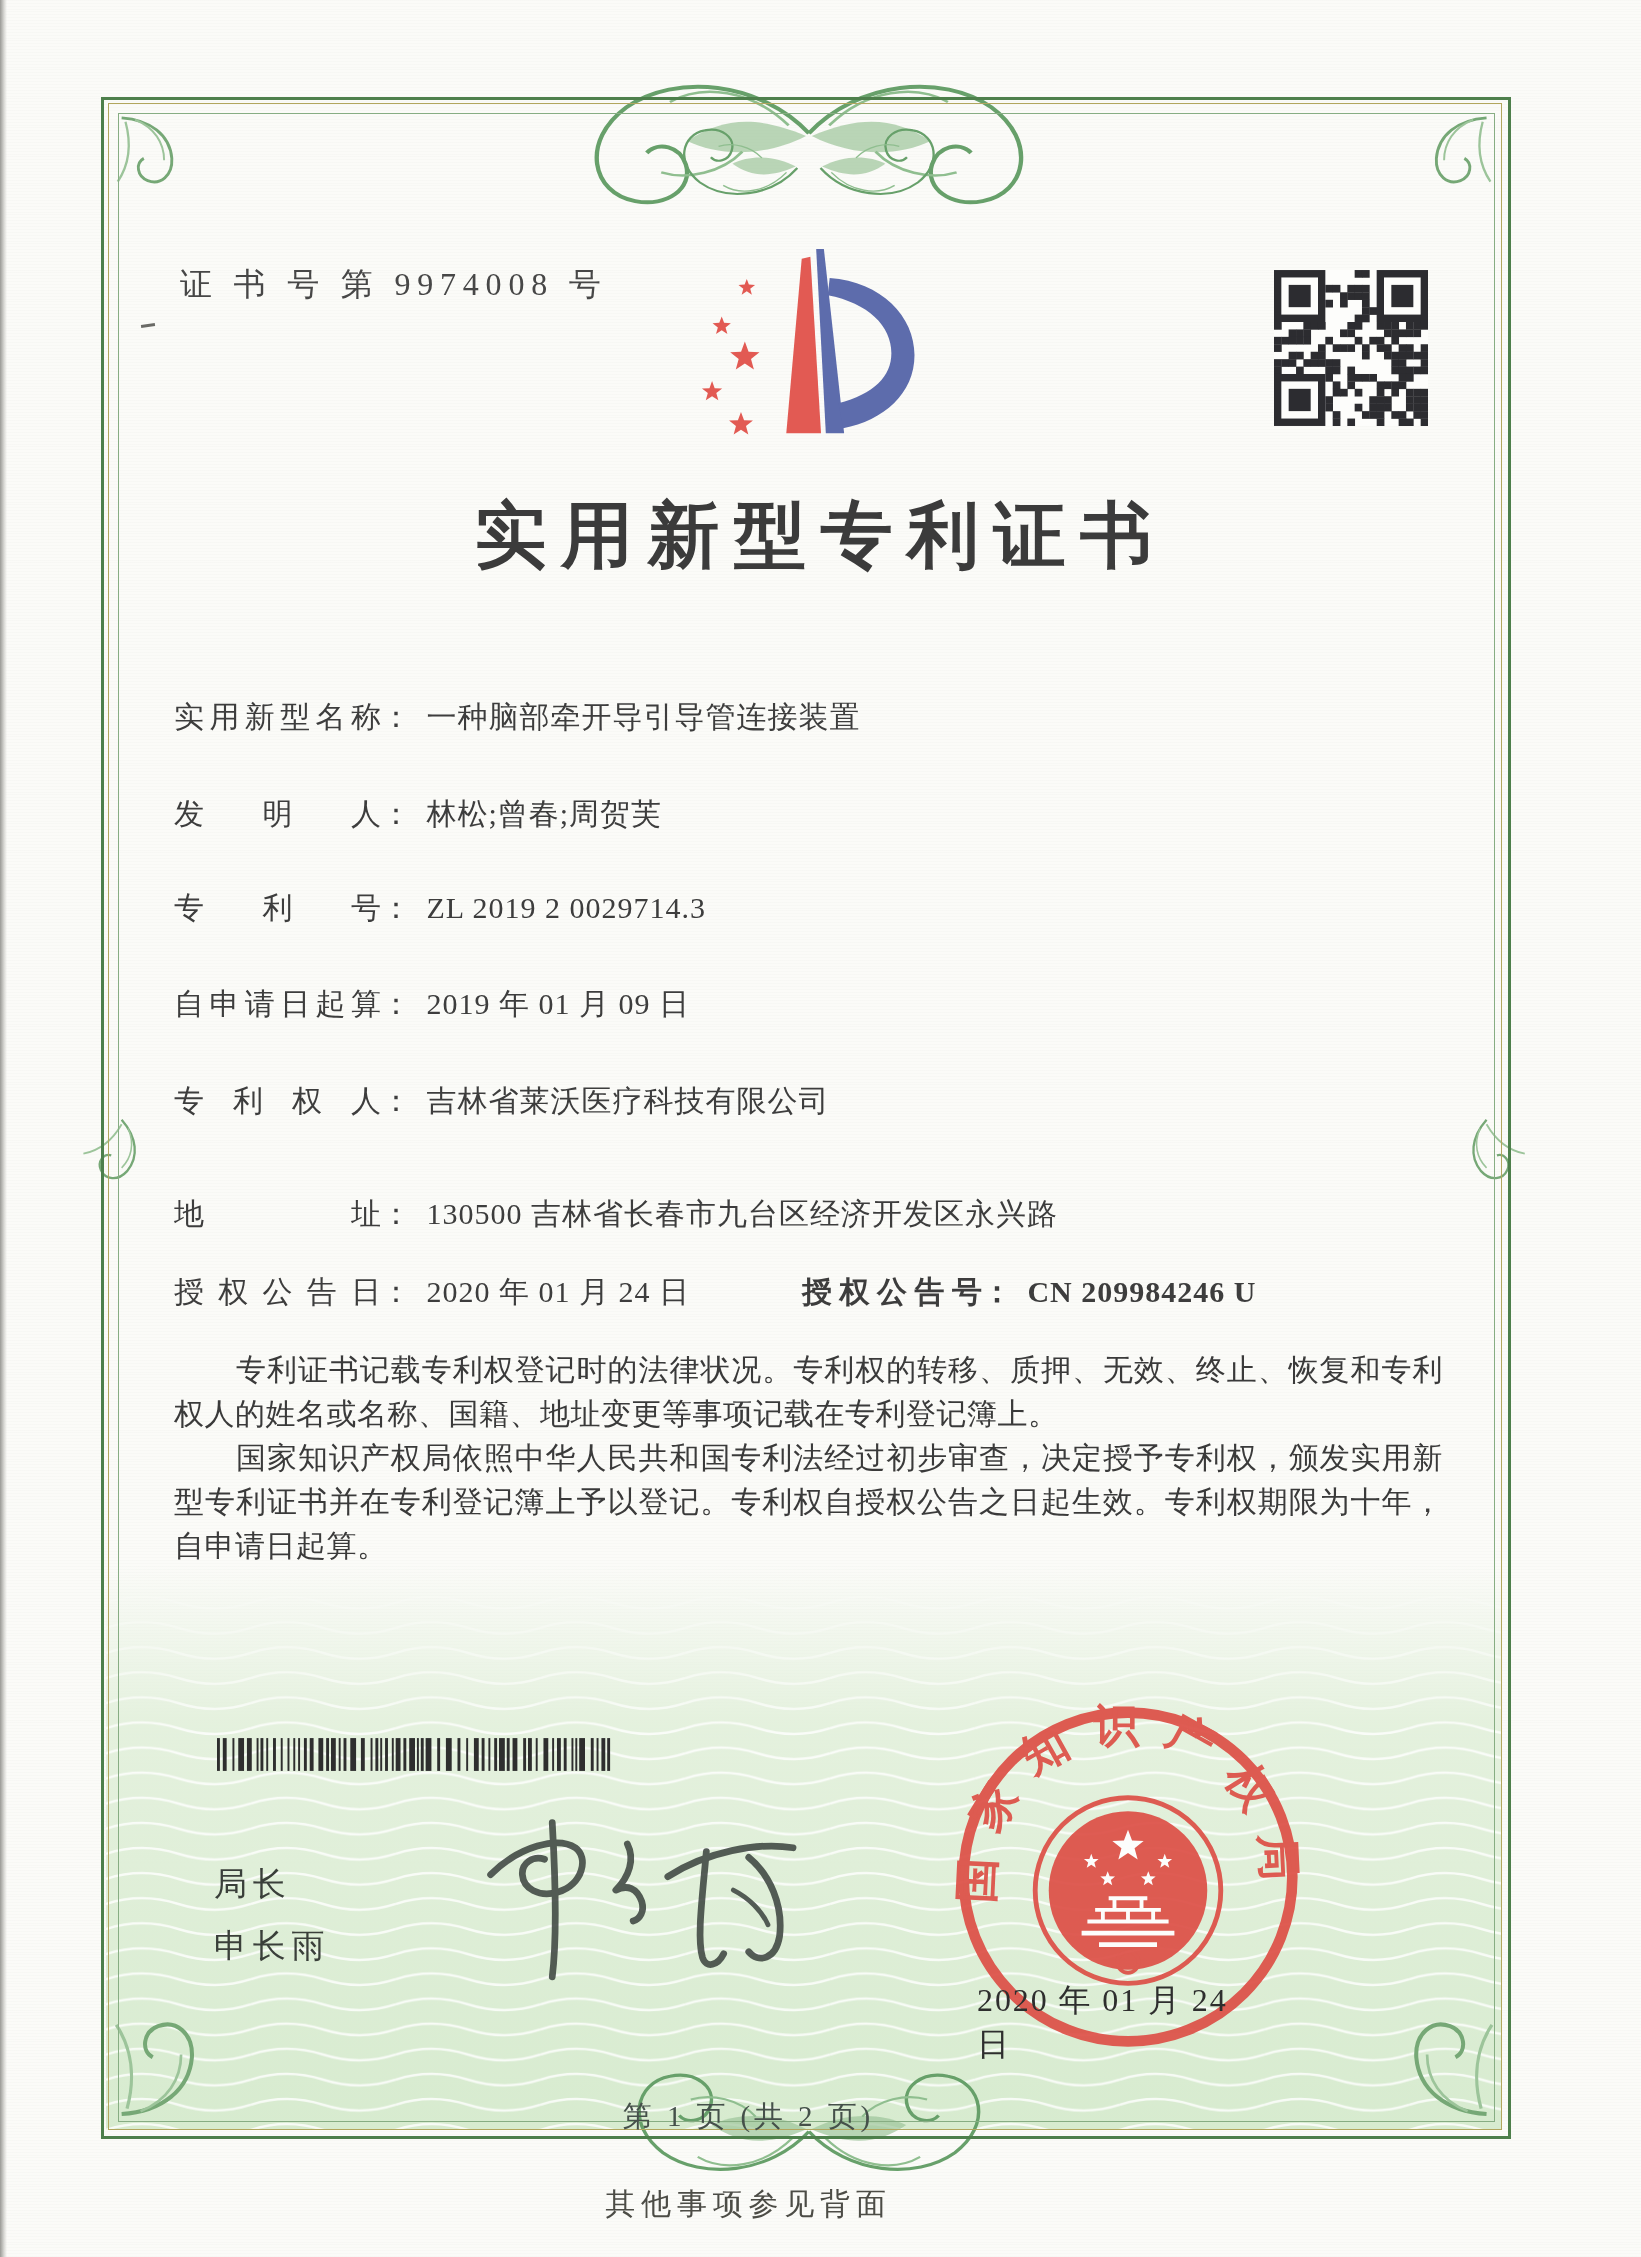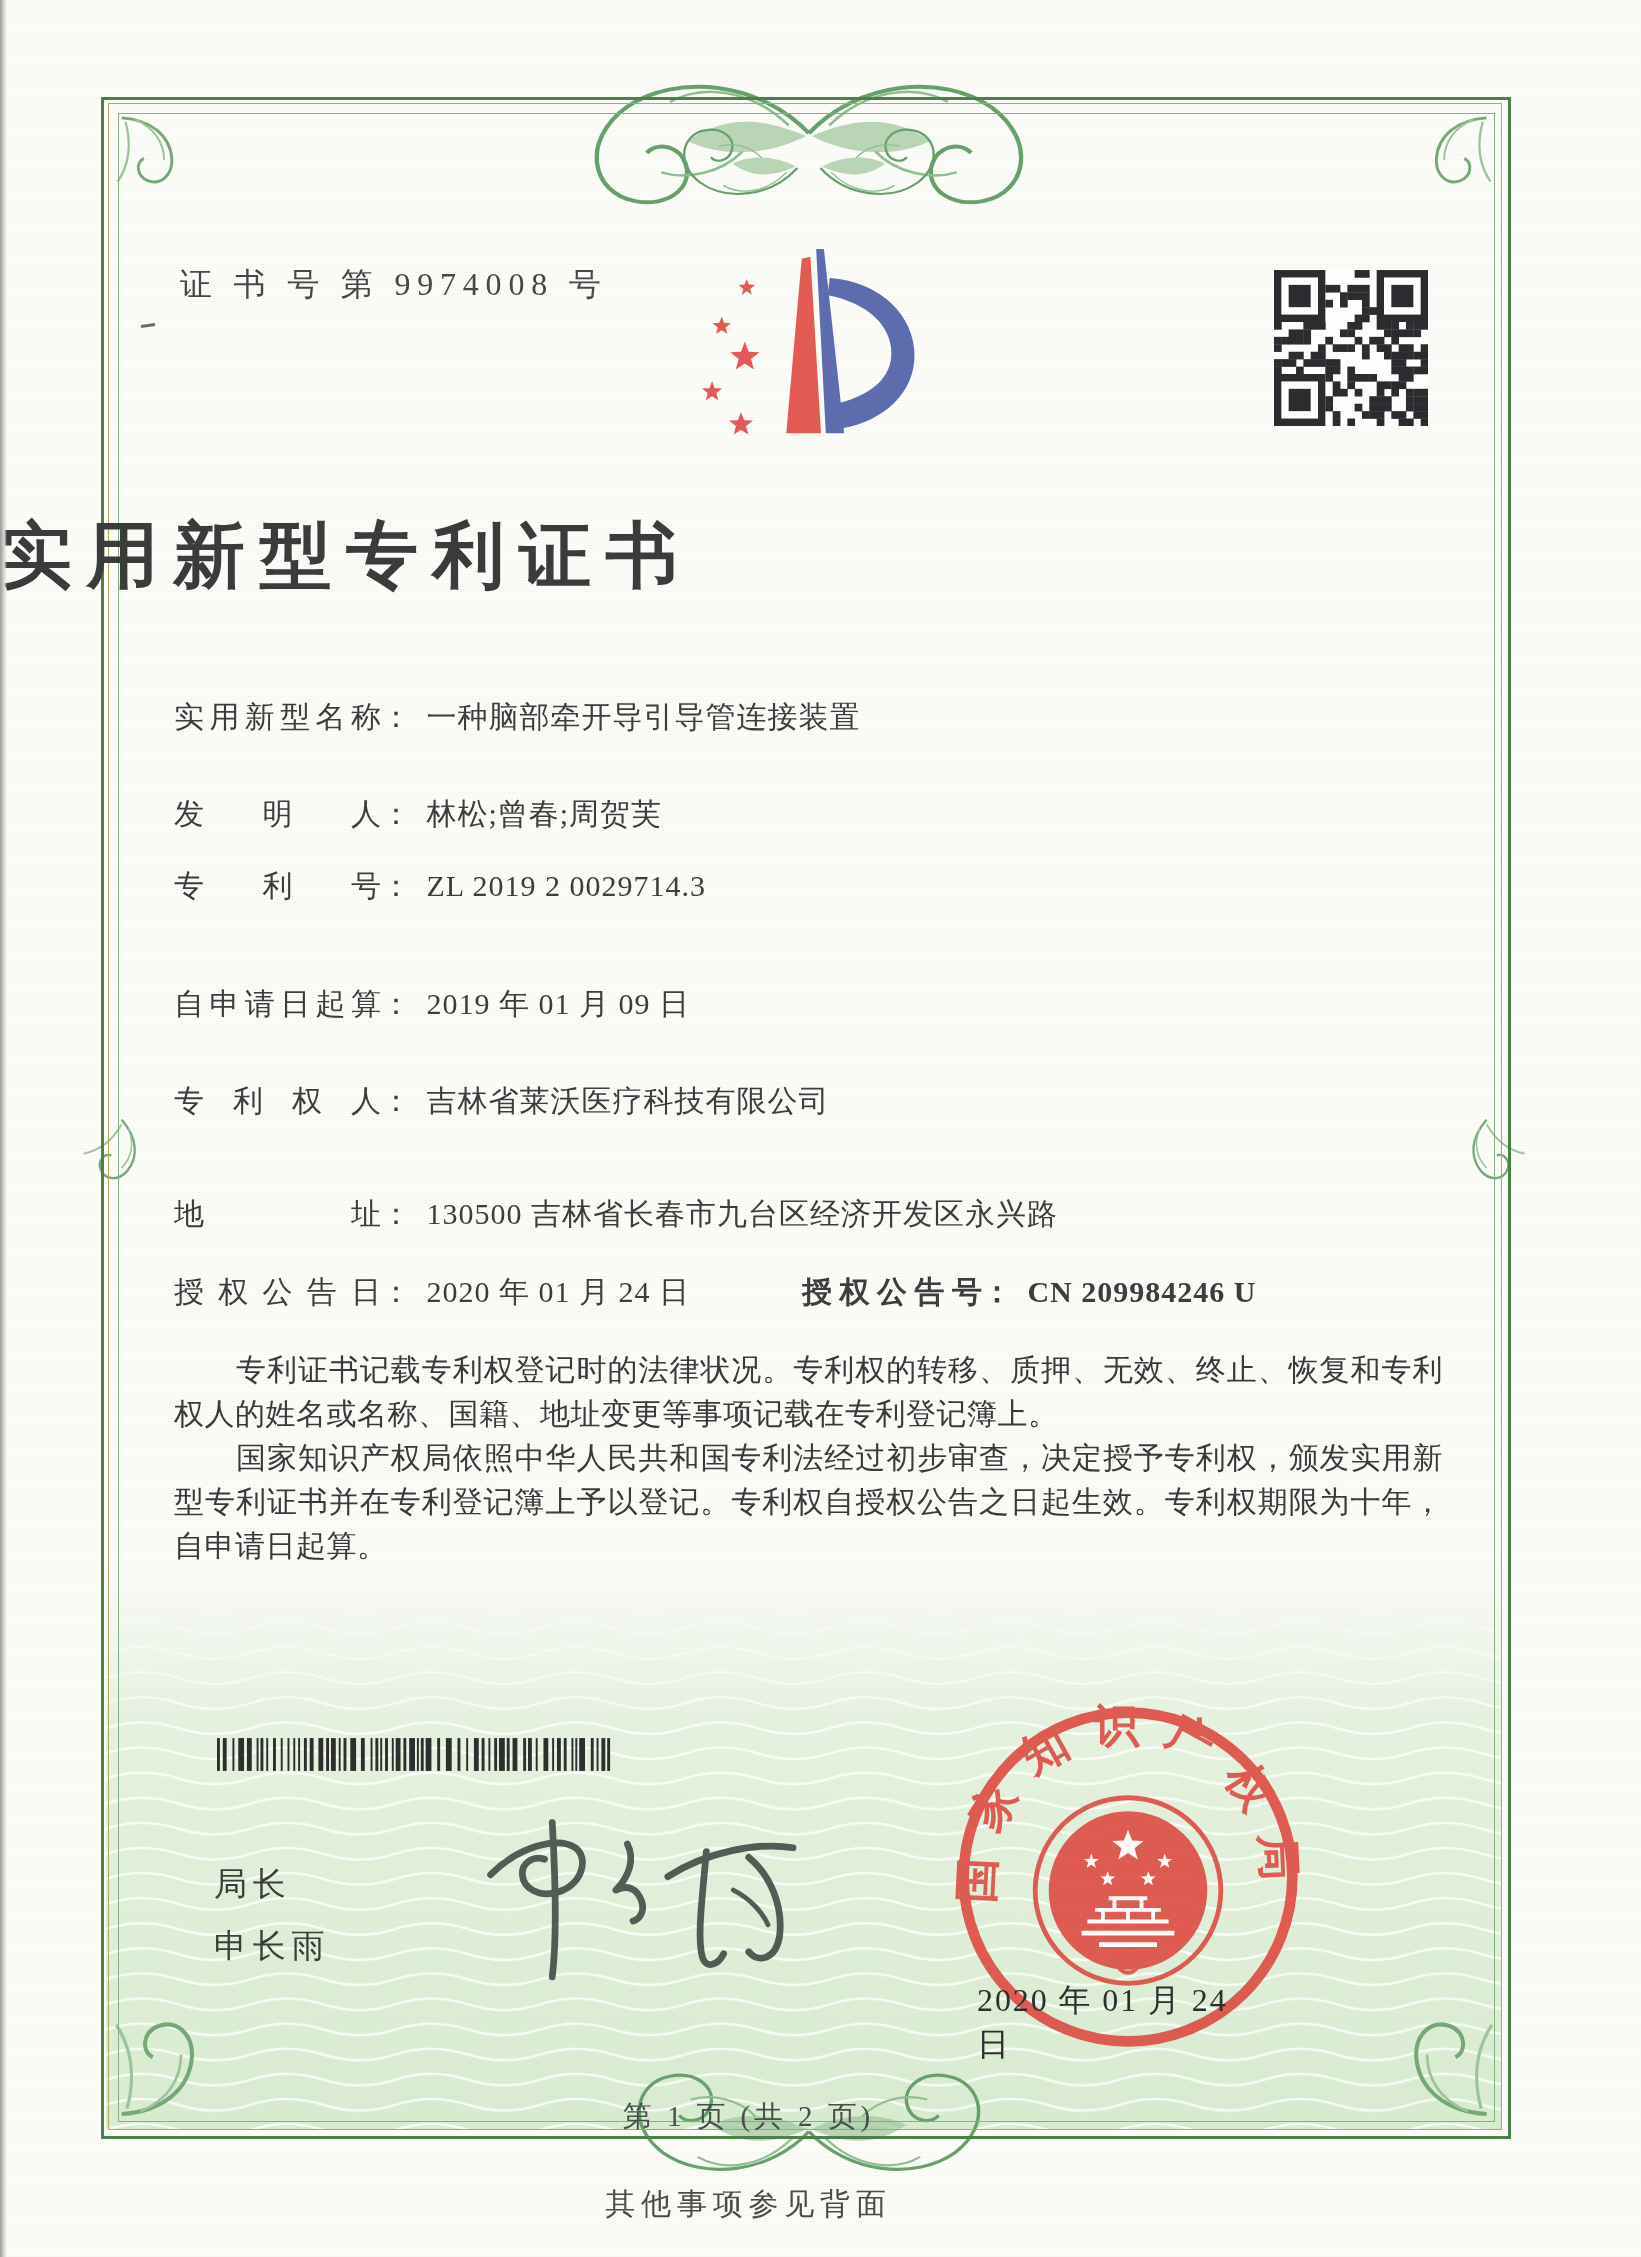--- a/index.html
+++ b/index.html
@@ -16,21 +16,21 @@
     background:linear-gradient(90deg,#9a9a96,#dadad6 60%,rgba(218,218,214,0));z-index:9;}
   
   .frame{position:absolute;pointer-events:none;z-index:3;}
   .frame-a{left:101px;top:97px;width:1404px;height:2036px;border:3.9px solid #4d7f4b;}
   .frame-b{left:108px;top:103px;width:1392px;height:2025px;border:1.9px solid #b2a65e;}
   .frame-c{left:118px;top:113px;width:1375px;height:2007px;border:1.9px solid #87ad83;}
   
   .band{position:absolute;left:106px;top:1564px;width:1396px;height:566px;z-index:1;}
   
   .cert-no{position:absolute;left:180px;top:263px;font-size:32px;letter-spacing:6.8px;color:#474747;z-index:4;}
-  .title{position:absolute;left:0;width:1641px;top:508px;text-align:left;
+  .title{position:absolute;left:0;width:1641px;top:488px;text-align:center;
     font-size:72px;font-weight:700;letter-spacing:14.5px;color:#3b3b3b;z-index:4;}
   .field-row{position:absolute;left:174px;font-size:30px;color:#3d3d3d;white-space:nowrap;z-index:4;}
   .field-label{display:inline-block;width:207px;text-align:justify;text-align-last:justify;}
   .field-colon{display:inline-block;}
   .field-value{display:inline-block;margin-left:15.4px;letter-spacing:1px;}
   .grant-col2{position:absolute;left:628px;top:0;white-space:nowrap;font-weight:bold;}
   .grant-col2 .field-label{width:180px;}
   .paras{position:absolute;left:174px;top:1348px;width:1269px;z-index:4;}
   .paras p{margin:0;font-size:30px;line-height:44px;text-indent:62px;
     color:#3a3a3a;text-align:justify;letter-spacing:0.5px;}
@@ -301,21 +301,21 @@
     </svg>
 
   <div class="title">实用新型专利证书</div>
 
   <div class="field-row" style="top:794px">
     <span class="field-label">发明人</span><span class="field-colon">：</span><span class="field-value">林松;曾春;周贺芙</span>
   </div>
   <div class="field-row" style="top:697px">
     <span class="field-label">实用新型名称</span><span class="field-colon">：</span><span class="field-value">一种脑部牵开导引导管连接装置</span>
   </div>
-  <div class="field-row" style="top:866px">
+  <div class="field-row" style="top:888px">
     <span class="field-label">专利号</span><span class="field-colon">：</span><span class="field-value">ZL 2019 2 0029714.3</span>
   </div>
   <div class="field-row" style="top:984px">
     <span class="field-label">自申请日起算</span><span class="field-colon">：</span><span class="field-value">2019 年 01 月 09 日</span>
   </div>
   <div class="field-row" style="top:1081px">
     <span class="field-label">专利权人</span><span class="field-colon">：</span><span class="field-value">吉林省莱沃医疗科技有限公司</span>
   </div>
   <div class="field-row" style="top:1194px">
     <span class="field-label">地址</span><span class="field-colon">：</span><span class="field-value">130500  吉林省长春市九台区经济开发区永兴路</span>

